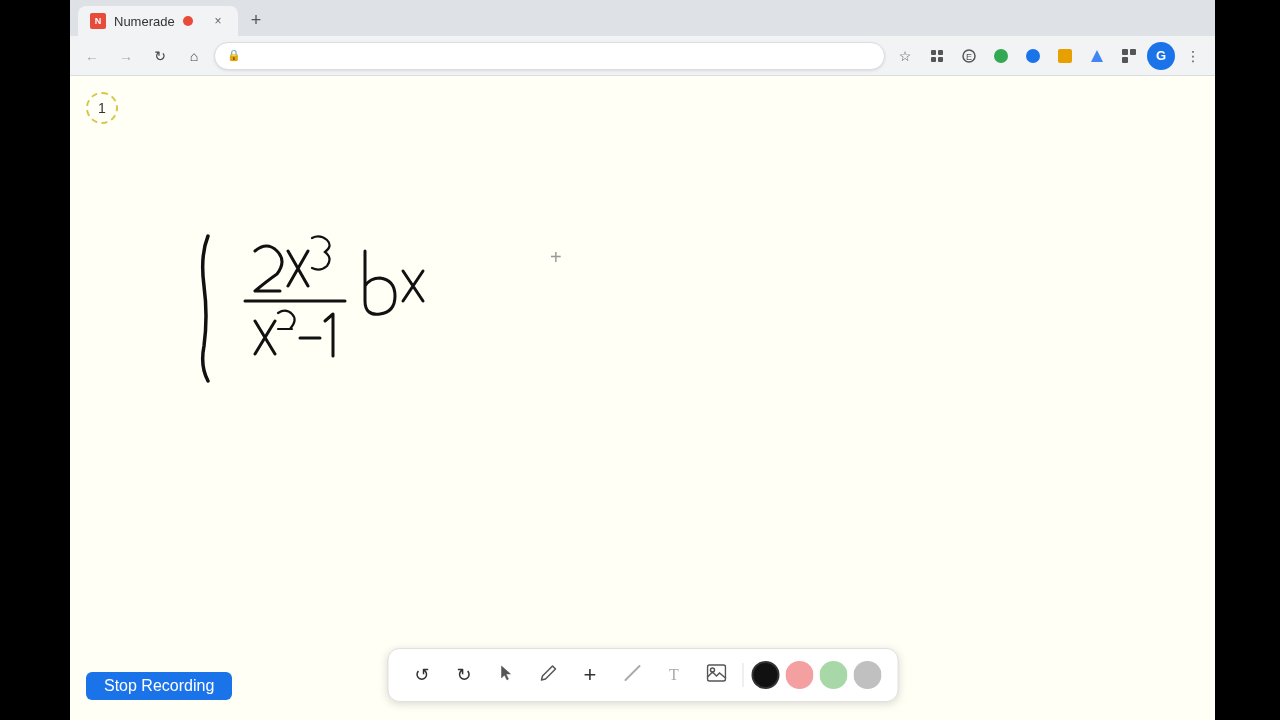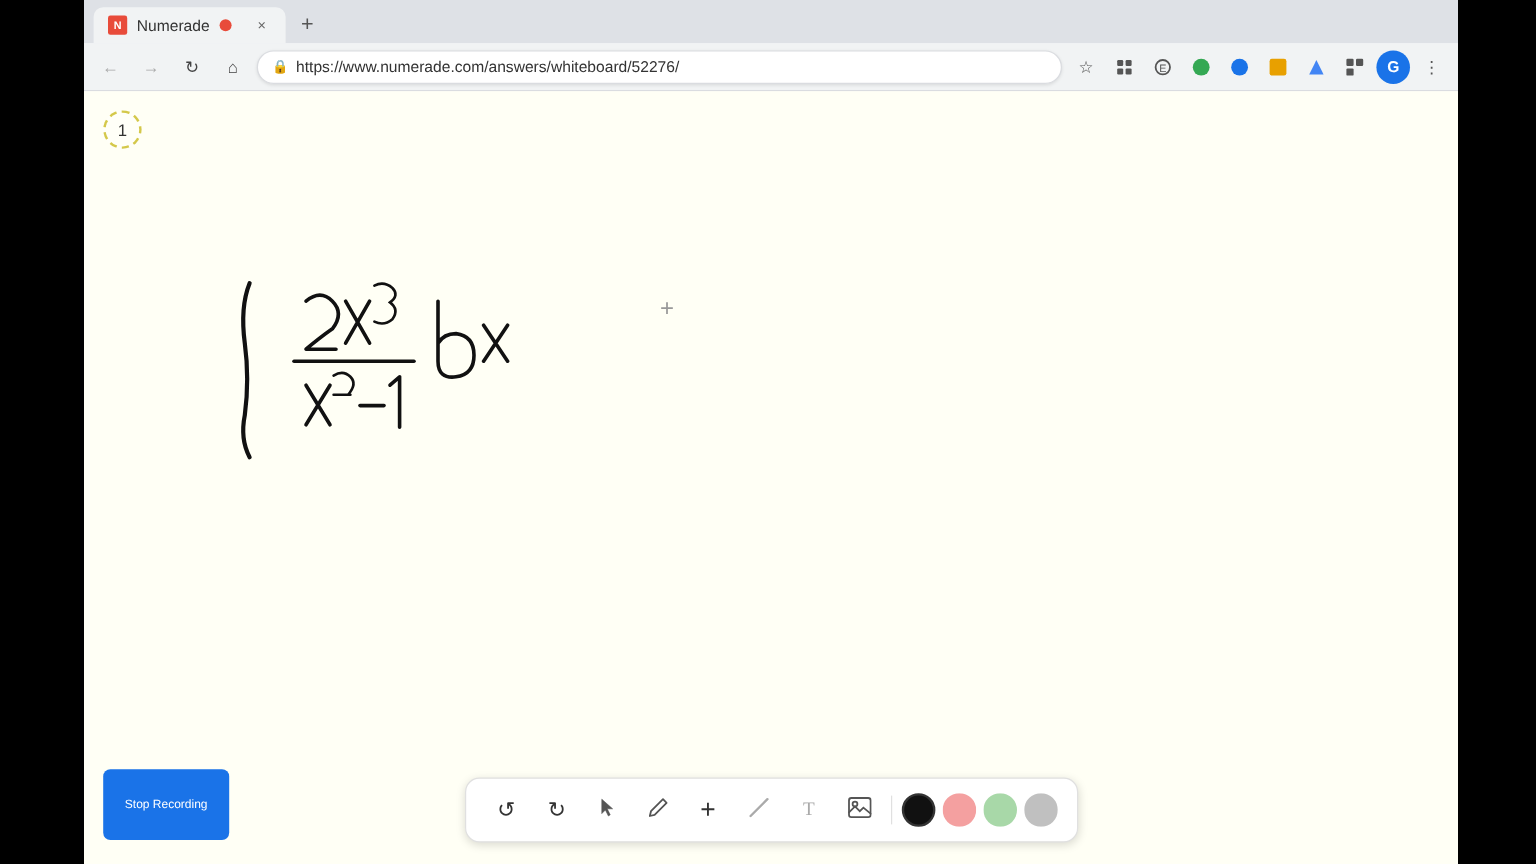--- a/index.html
+++ b/index.html
@@ -277,22 +277,22 @@
 
     
     .stop-recording-btn {
       position: absolute;
       bottom: 20px;
       left: 16px;
       background: #1a73e8;
       color: white;
       border: none;
       border-radius: 6px;
-      padding: 24px 18px;
-      font-size: 10px;
+      padding: 5px 18px;
+      font-size: 16px;
       font-weight: 500;
       cursor: pointer;
       display: flex;
       align-items: center;
       gap: 6px;
     }
 
     
     .math-svg {
       width: 320px;
@@ -326,21 +326,20 @@
     </div>
     <div class="nav-btn">
       <span>↻</span>
     </div>
     <div class="nav-btn">
       <span>⌂</span>
     </div>
 
     <div class="url-bar">
       <span class="url-lock">🔒</span>
-      <span>https://www.numerade.com/answers/whiteboard/52276/</span>
     </div>
 
     <div class="toolbar-right">
       <div class="toolbar-btn">☆</div>
       <div class="toolbar-btn">
         <svg width="16" height="16" viewBox="0 0 16 16" fill="#555">
           <rect x="2" y="2" width="5" height="5" rx="1"></rect>
           <rect x="9" y="2" width="5" height="5" rx="1"></rect>
           <rect x="2" y="9" width="5" height="5" rx="1"></rect>
           <rect x="9" y="9" width="5" height="5" rx="1"></rect>

